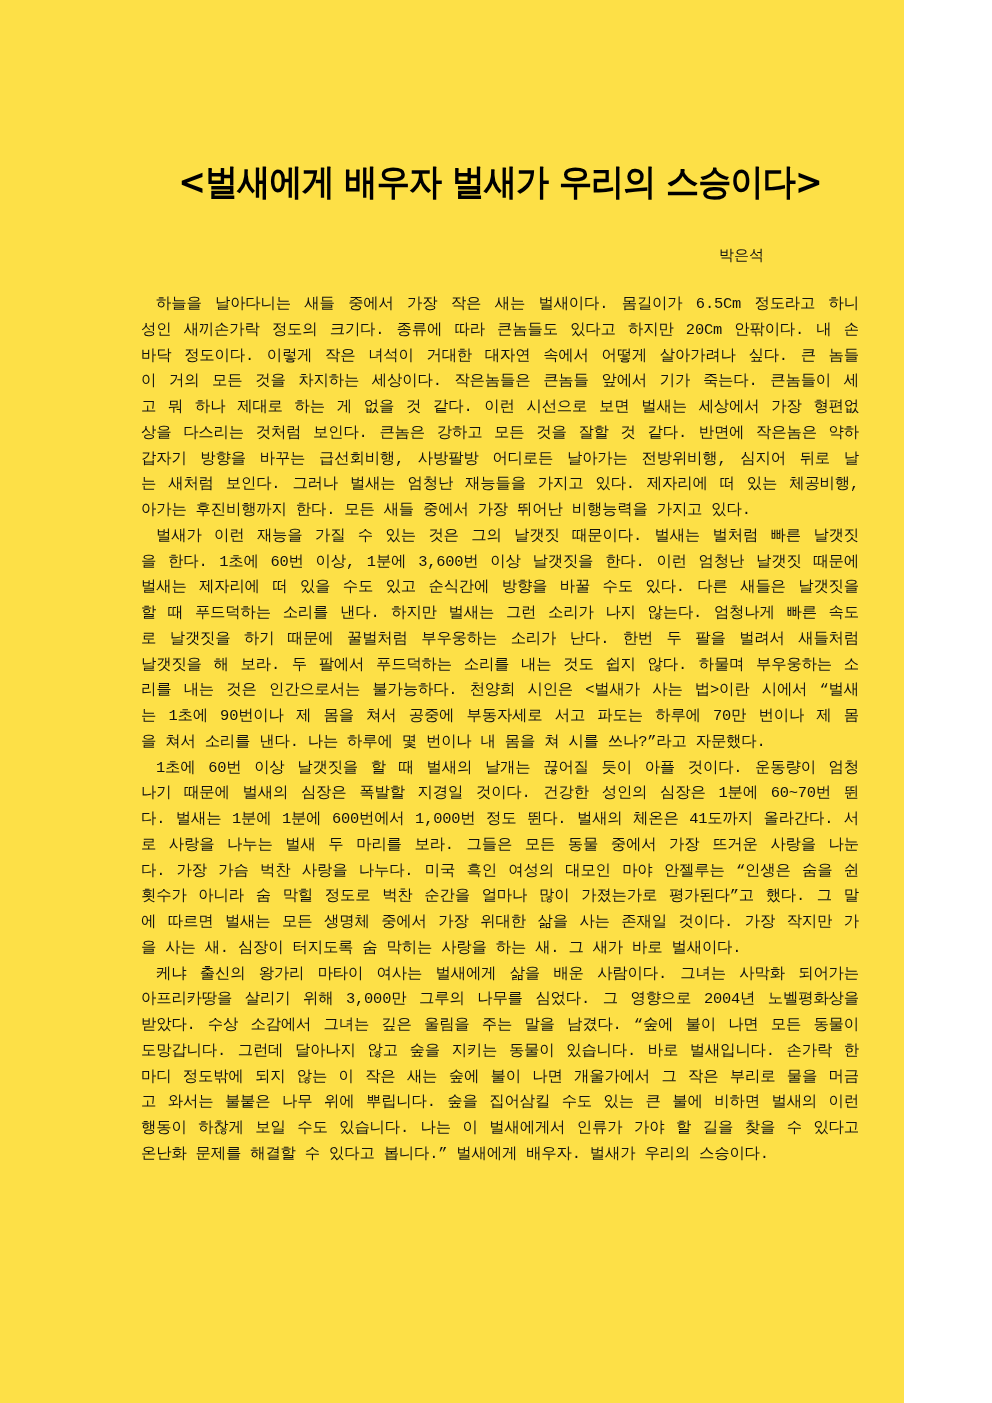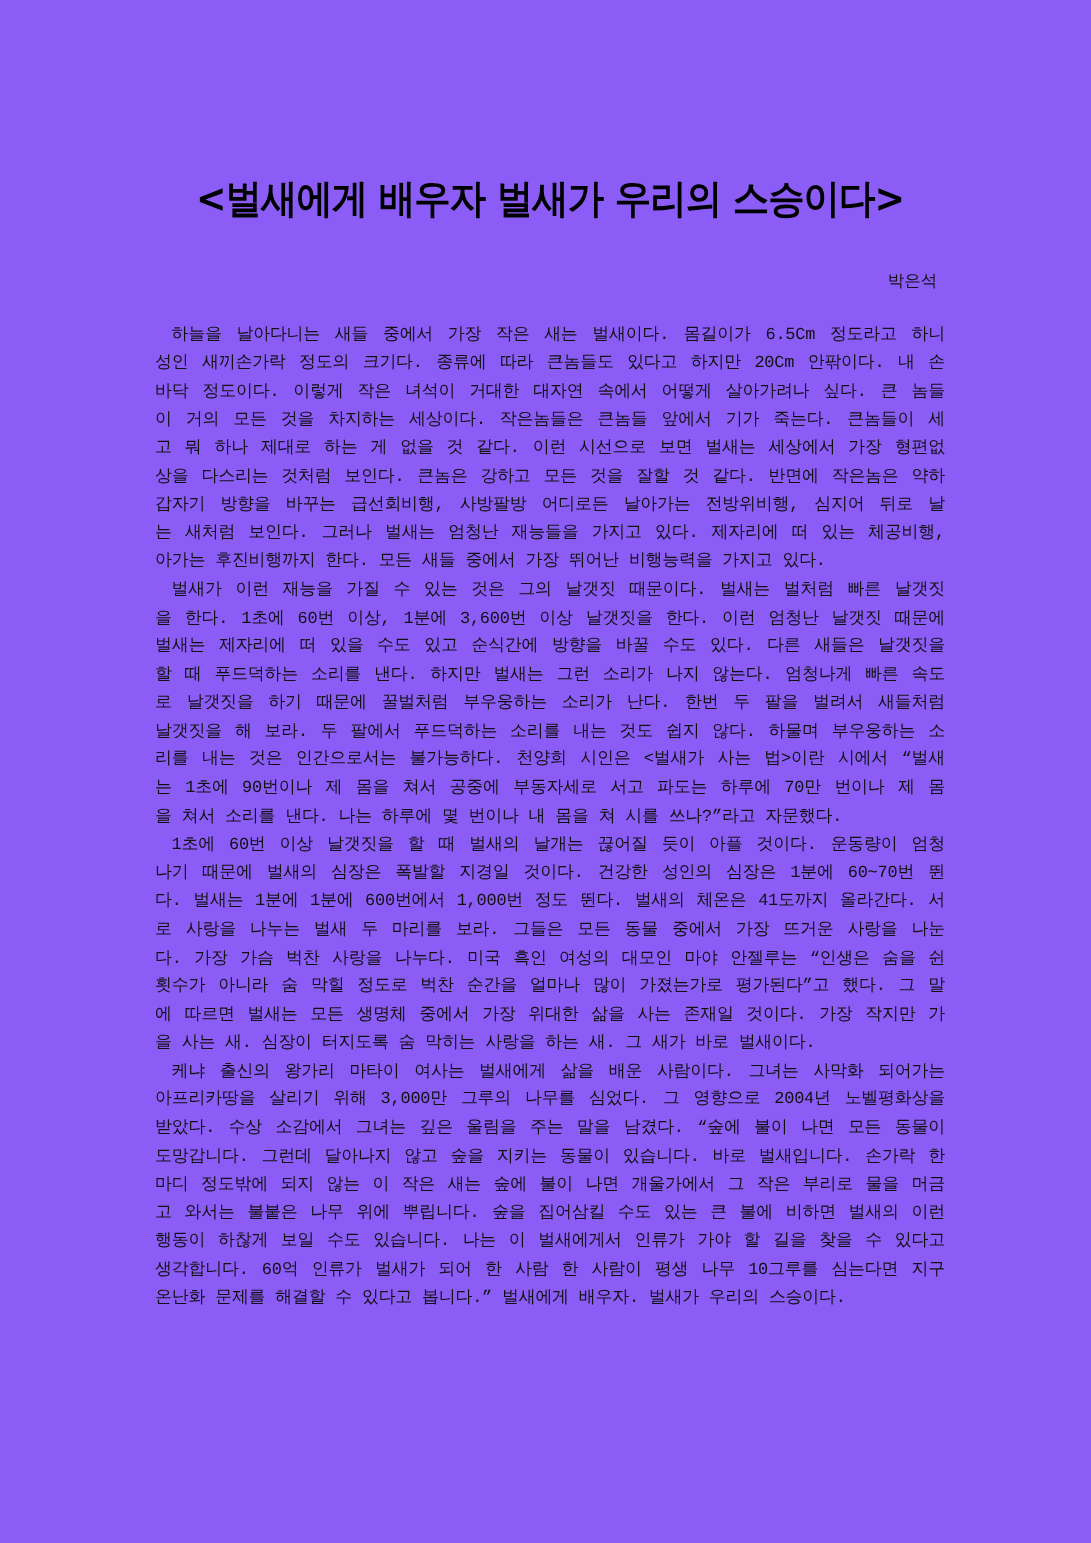--- a/index.html
+++ b/index.html
@@ -1,17 +1,17 @@
 <!DOCTYPE html>
 <html><head>
 <meta charset="utf-8">
 <style>
   html, body { margin: 0; padding: 0; background: #ffffff; }
   body { width: 992px; height: 1403px; position: relative; overflow: hidden; color: #111111; }
-  .page { position: absolute; left: 0; top: 0; width: 992px; height: 1403px; background: #8b5cf6; }
+  .page { position: absolute; left: 0; top: 0; width: 904px; height: 1403px; background: #fde047; }
   .title {
     position: absolute; left: 140px; width: 720px; top: 160px;
     text-align: center; font-family: "DejaVu Sans", sans-serif;
     font-size: 36px; font-weight: bold; letter-spacing: -1px; color: #000000;
     line-height: 44px; transform: scaleX(0.92);
   }
   .author {
     position: absolute; right: 140px; top: 246px;
     font-family: "DejaVu Sans", sans-serif; font-size: 15px; color: #111111; text-align: center;
   }
@@ -67,17 +67,16 @@
       <span class="line last">을 사는 새. 심장이 터지도록 숨 막히는 사랑을 하는 새. 그 새가 바로 벌새이다.</span>
     </div>
     <div>
       <span class="line indent">케냐 출신의 왕가리 마타이 여사는 벌새에게 삶을 배운 사람이다. 그녀는 사막화 되어가는</span>
       <span class="line">아프리카땅을 살리기 위해 3,000만 그루의 나무를 심었다. 그 영향으로 2004년 노벨평화상을</span>
       <span class="line">받았다. 수상 소감에서 그녀는 깊은 울림을 주는 말을 남겼다. “숲에 불이 나면 모든 동물이</span>
       <span class="line">도망갑니다. 그런데 달아나지 않고 숲을 지키는 동물이 있습니다. 바로 벌새입니다. 손가락 한</span>
       <span class="line">마디 정도밖에 되지 않는 이 작은 새는 숲에 불이 나면 개울가에서 그 작은 부리로 물을 머금</span>
       <span class="line">고 와서는 불붙은 나무 위에 뿌립니다. 숲을 집어삼킬 수도 있는 큰 불에 비하면 벌새의 이런</span>
       <span class="line">행동이 하찮게 보일 수도 있습니다. 나는 이 벌새에게서 인류가 가야 할 길을 찾을 수 있다고</span>
-      <span class="line">생각합니다. 60억 인류가 벌새가 되어 한 사람 한 사람이 평생 나무 10그루를 심는다면 지구</span>
       <span class="line last">온난화 문제를 해결할 수 있다고 봅니다.” 벌새에게 배우자. 벌새가 우리의 스승이다.</span>
     </div>
   </div>
 </div>
 
 </body></html>

